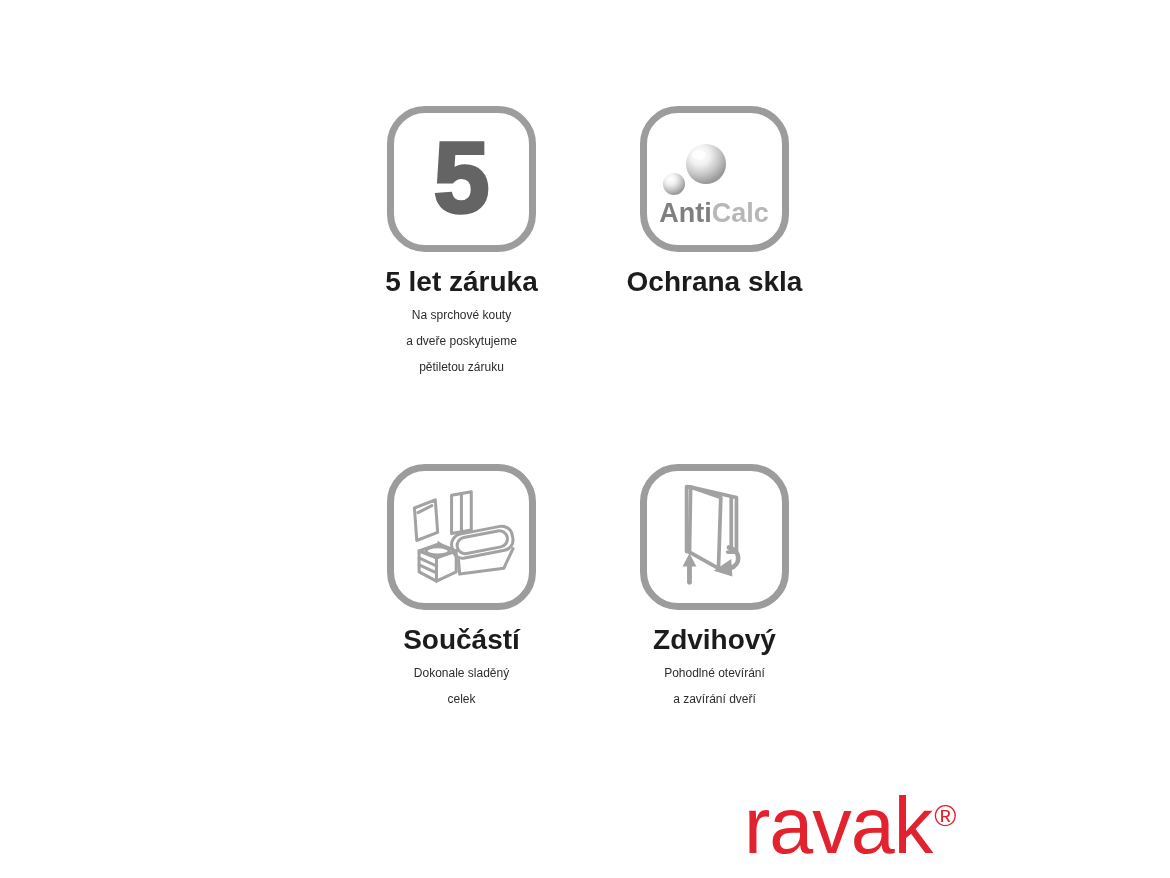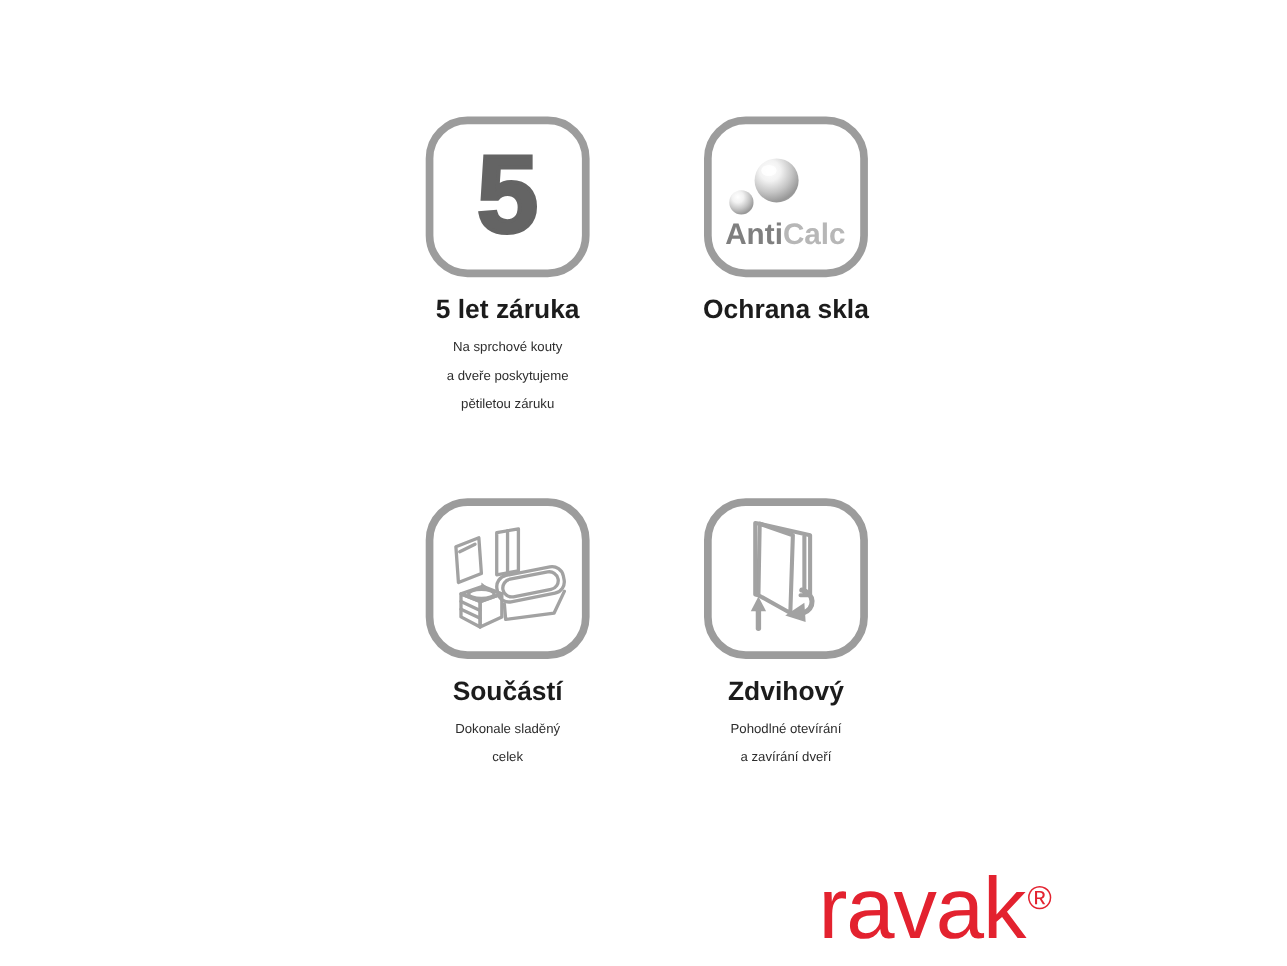--- a/index.html
+++ b/index.html
@@ -9,34 +9,34 @@
     --sub:#2d2d2d;
     --red:#e3222f;
   }
   *{box-sizing:border-box;}
   html,body{margin:0;padding:0;background:#ffffff;}
   body{width:1170px;height:878px;font-family:"Liberation Sans",sans-serif;}
   .canvas{position:relative;width:1170px;height:878px;background:#ffffff;overflow:hidden;}
 
   .feature-row{position:absolute;left:335px;width:506px;display:flex;}
   .row-1{top:106px;}
-  .row-2{top:453px;}
+  .row-2{top:464px;}
   .feature-cell{width:253px;text-align:center;}
 
   .badge{
     width:149px;height:146px;margin:0 auto 13px auto;
     border:7px solid var(--badge-border);
     border-radius:38px;background:#fff;
     display:flex;align-items:center;justify-content:center;
   }
   .badge-digit{
     font-size:100px;font-weight:700;line-height:1;color:#646464;
     -webkit-text-stroke:3.5px #646464;padding-bottom:4px;
   }
-  .feat-title{font-size:24px;line-height:33px;font-weight:700;color:var(--title);}
+  .feat-title{font-size:28px;line-height:33px;font-weight:700;color:var(--title);}
   .feat-sub{font-size:12px;line-height:26px;color:var(--sub);margin-top:4px;}
 
   .brand{position:absolute;left:744px;top:786px;white-space:nowrap;}
   .brand-text{
     font-size:79px;line-height:79px;font-weight:400;letter-spacing:-1px;
     color:var(--red);
   }
   .brand-reg{
     font-size:30px;font-weight:400;color:var(--red);
     position:relative;top:-27px;left:2px;letter-spacing:0;

